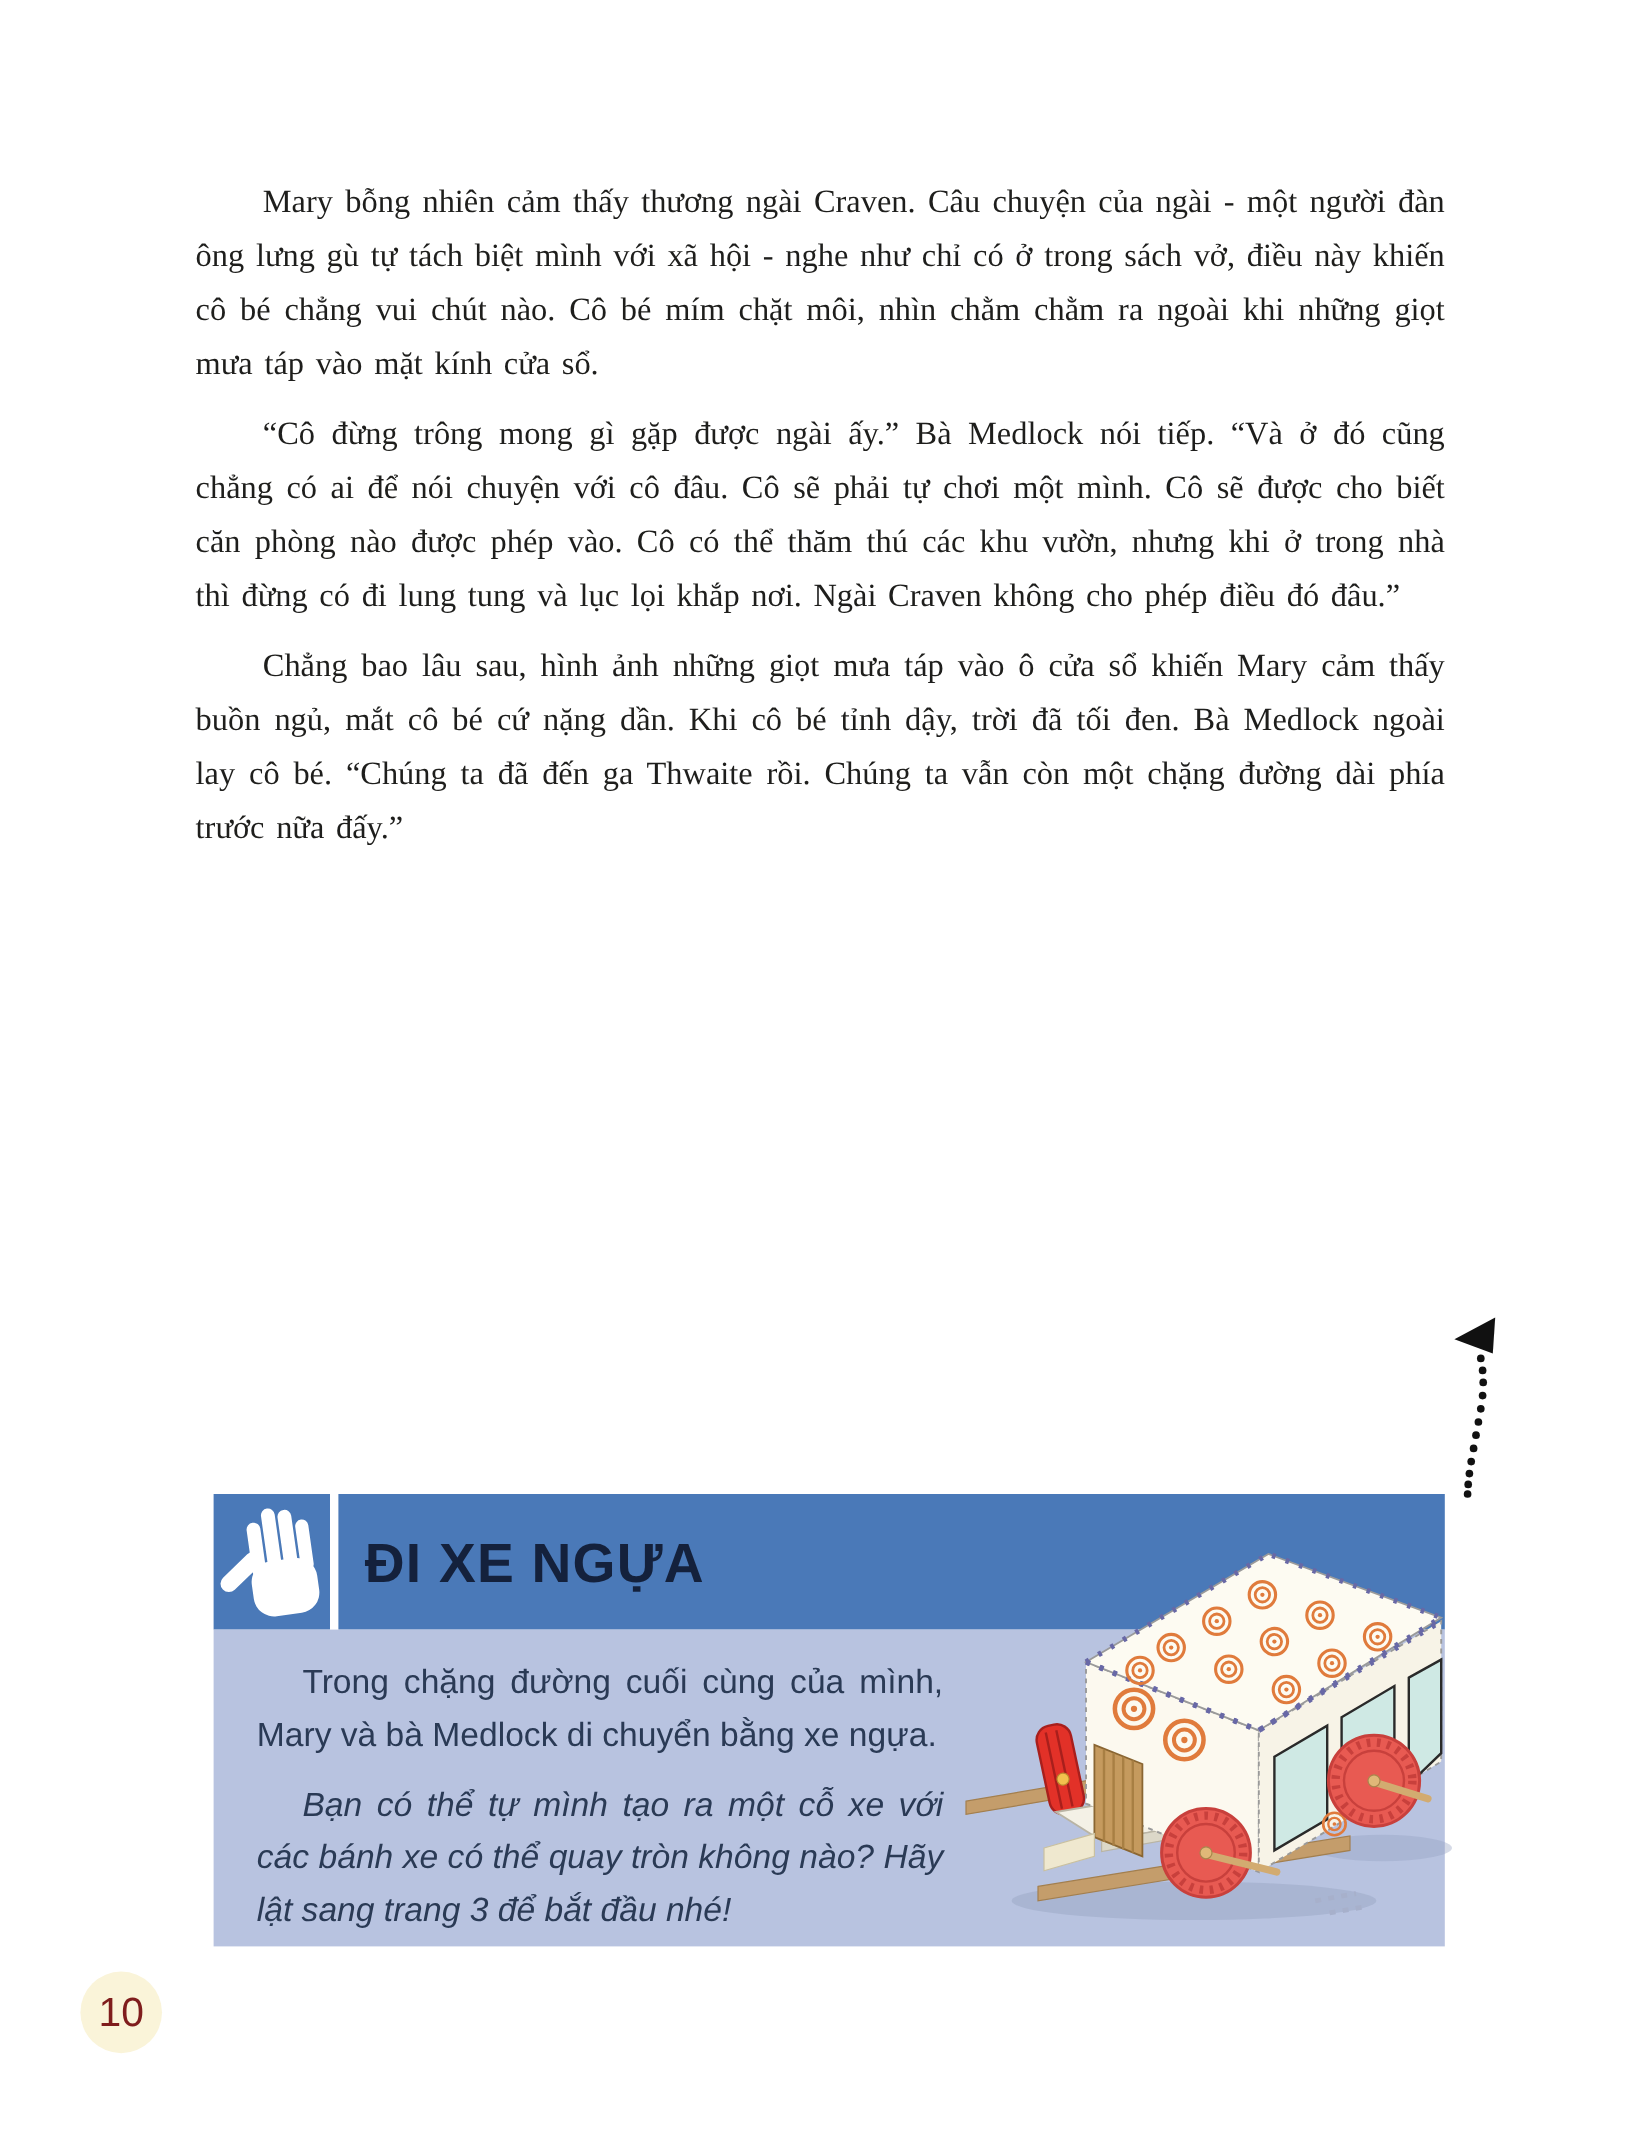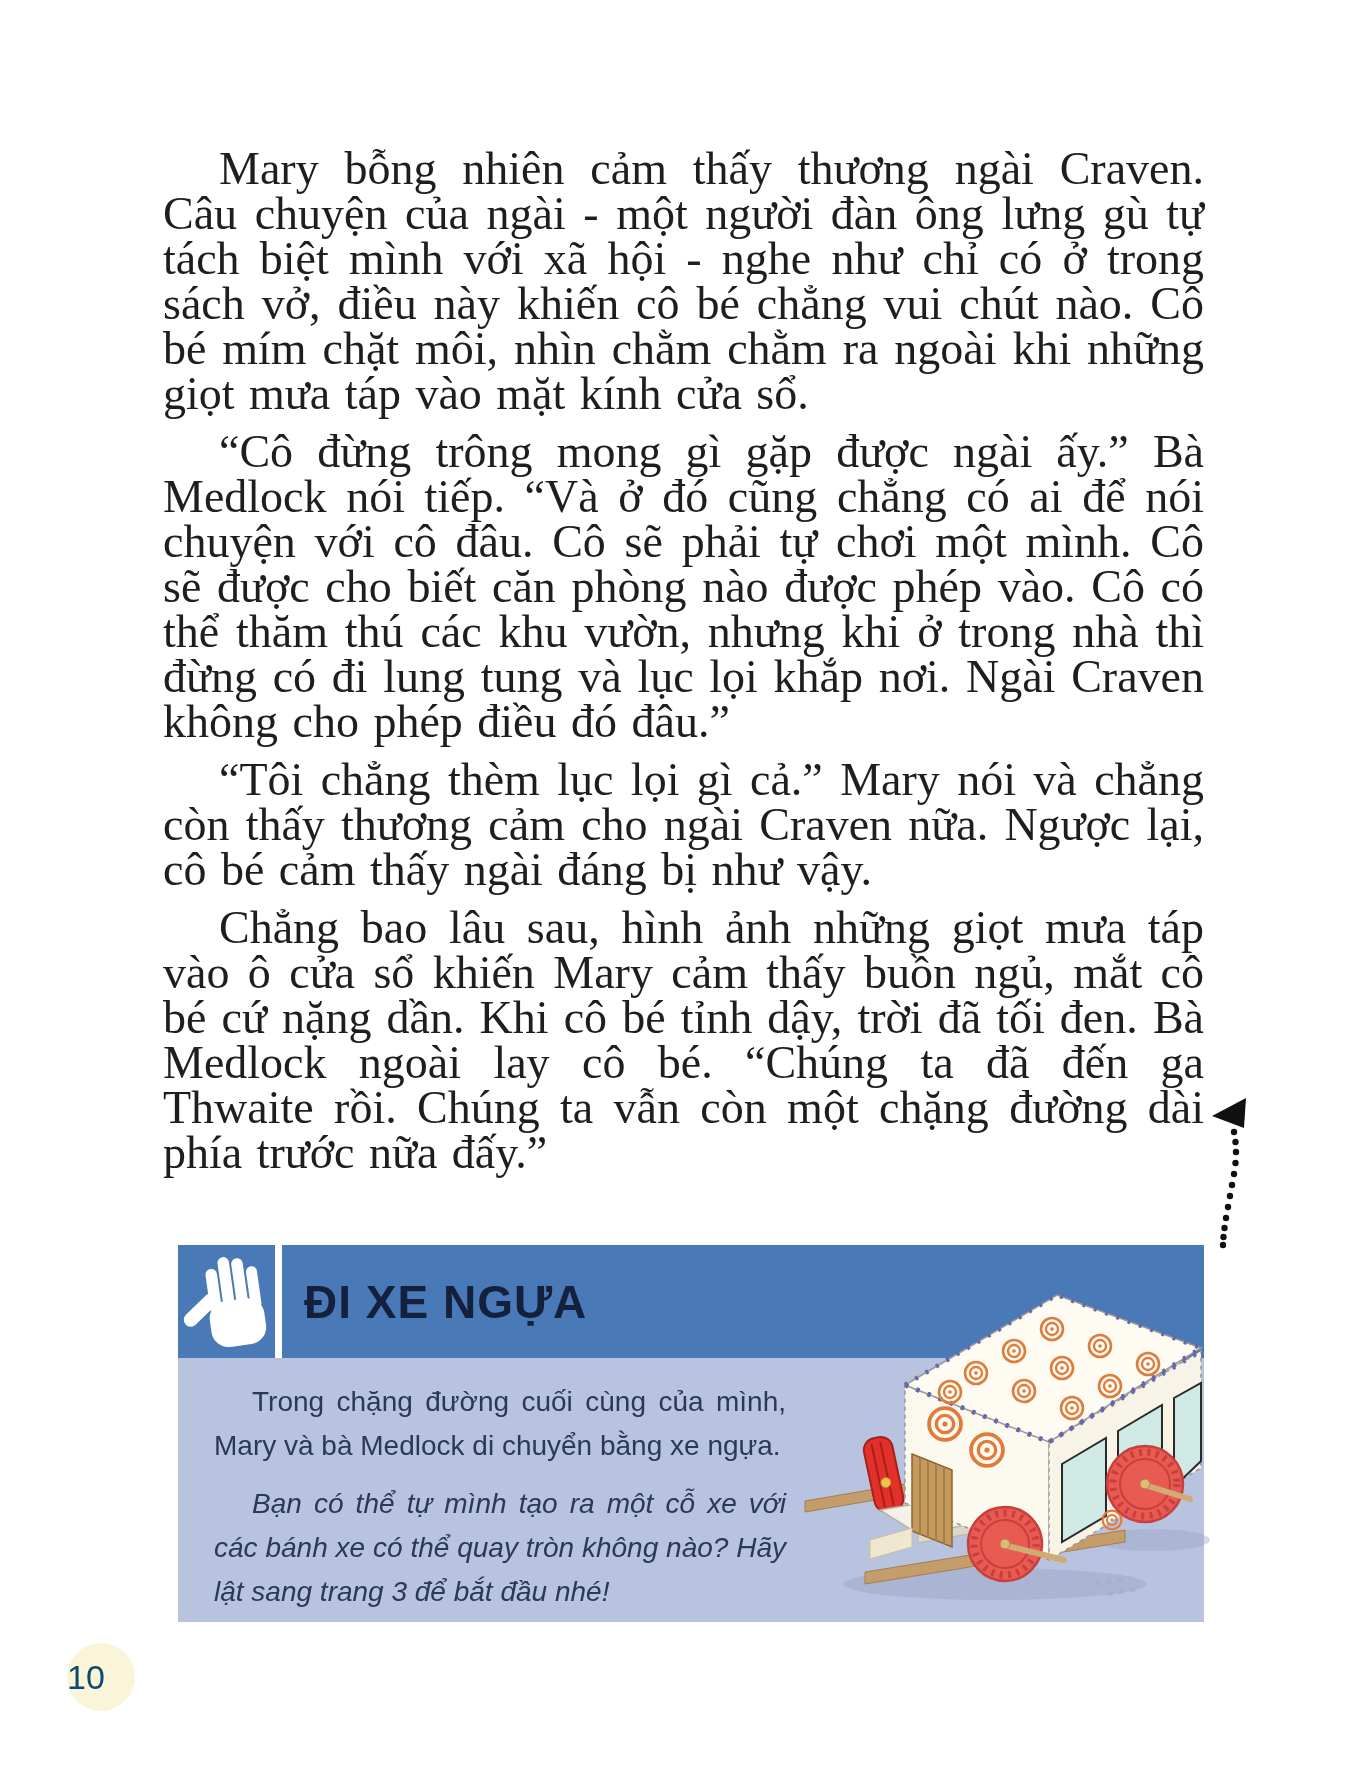--- a/index.html
+++ b/index.html
@@ -13,21 +13,21 @@
   }
   html,body{margin:0;padding:0;background:#e8e8e8;}
   .page{
     position:relative;width:1363px;height:1780px;margin:0 auto;
     background:var(--page-bg);overflow:hidden;
     font-family:"Liberation Serif","DejaVu Serif",serif;
   }
   
   .story{
     position:absolute;left:163px;top:146px;width:1041px;
-    font-size:46px;line-height:45px;color:var(--body-text);
+    font-size:27px;line-height:45px;color:var(--body-text);
     text-align:justify;word-spacing:3px;
   }
   .story p{margin:0 0 13px 0;text-indent:56px;}
   
   .annot{position:absolute;left:1200px;top:1088px;width:64px;height:170px;}
   
   .callout{position:absolute;left:178px;top:1245px;width:1026px;height:434px;}
   .callout-header{position:absolute;left:0;top:0;width:100%;height:113px;display:flex;}
   .hand-cell{width:97px;height:113px;background:var(--header-blue);flex:none;}
   .header-gap{width:7px;height:113px;background:#ffffff;flex:none;}
@@ -47,34 +47,33 @@
     font-size:28px;line-height:44px;color:var(--panel-text);
     text-align:justify;
     margin-left:28px;
   }
   .callout-text p{margin:0;text-indent:38px;}
   .callout-text p.activity{margin-top:14px;font-style:italic;}
   .cart{position:absolute;left:362px;top:7px;width:672px;height:370px;}
   
   .page-badge{
     position:absolute;left:67px;top:1643px;width:68px;height:68px;border-radius:50%;
-    background:var(--badge-bg);display:flex;align-items:center;justify-content:flex-start;
+    background:var(--badge-bg);display:flex;align-items:center;justify-content:center;
     font-family:"Liberation Sans","DejaVu Sans",sans-serif;
-    font-size:34px;color:#0c4a6e;
+    font-size:34px;color:#7f1d1d;
   }
 </style>
 </head>
 <body>
 
 <div class="page">
 
   <div class="story">
       <p>Mary bỗng nhiên cảm thấy thương ngài Craven. Câu chuyện của ngài - một người đàn ông lưng gù tự tách biệt mình với xã hội - nghe như chỉ có ở trong sách vở, điều này khiến cô bé chẳng vui chút nào. Cô bé mím chặt môi, nhìn chằm chằm ra ngoài khi những giọt mưa táp vào mặt kính cửa sổ.</p>
       <p>“Cô đừng trông mong gì gặp được ngài ấy.” Bà Medlock nói tiếp. “Và ở đó cũng chẳng có ai để nói chuyện với cô đâu. Cô sẽ phải tự chơi một mình. Cô sẽ được cho biết căn phòng nào được phép vào. Cô có thể thăm thú các khu vườn, nhưng khi ở trong nhà thì đừng có đi lung tung và lục lọi khắp nơi. Ngài Craven không cho phép điều đó đâu.”</p>
-      <p>“Tôi chẳng thèm lục lọi gì cả.” Mary nói và chẳng còn thấy thương cảm cho ngài Craven nữa. Ngược lại, cô bé cảm thấy ngài đáng bị như vậy.</p>
       <p>Chẳng bao lâu sau, hình ảnh những giọt mưa táp vào ô cửa sổ khiến Mary cảm thấy buồn ngủ, mắt cô bé cứ nặng dần. Khi cô bé tỉnh dậy, trời đã tối đen. Bà Medlock ngoài lay cô bé. “Chúng ta đã đến ga Thwaite rồi. Chúng ta vẫn còn một chặng đường dài phía trước nữa đấy.”</p>
     </div>
 
   <svg class="annot" viewBox="0 0 64 170" xmlns="http://www.w3.org/2000/svg">
     <polygon points="12,28 46,10 44,40" fill="#111"></polygon>
     <g fill="#111">
       <circle cx="34" cy="44" r="3.2"></circle>
         <circle cx="35.5" cy="54" r="3.2"></circle>
       <circle cx="36" cy="64" r="3.2"></circle>
         <circle cx="35.5" cy="75" r="3.2"></circle>

